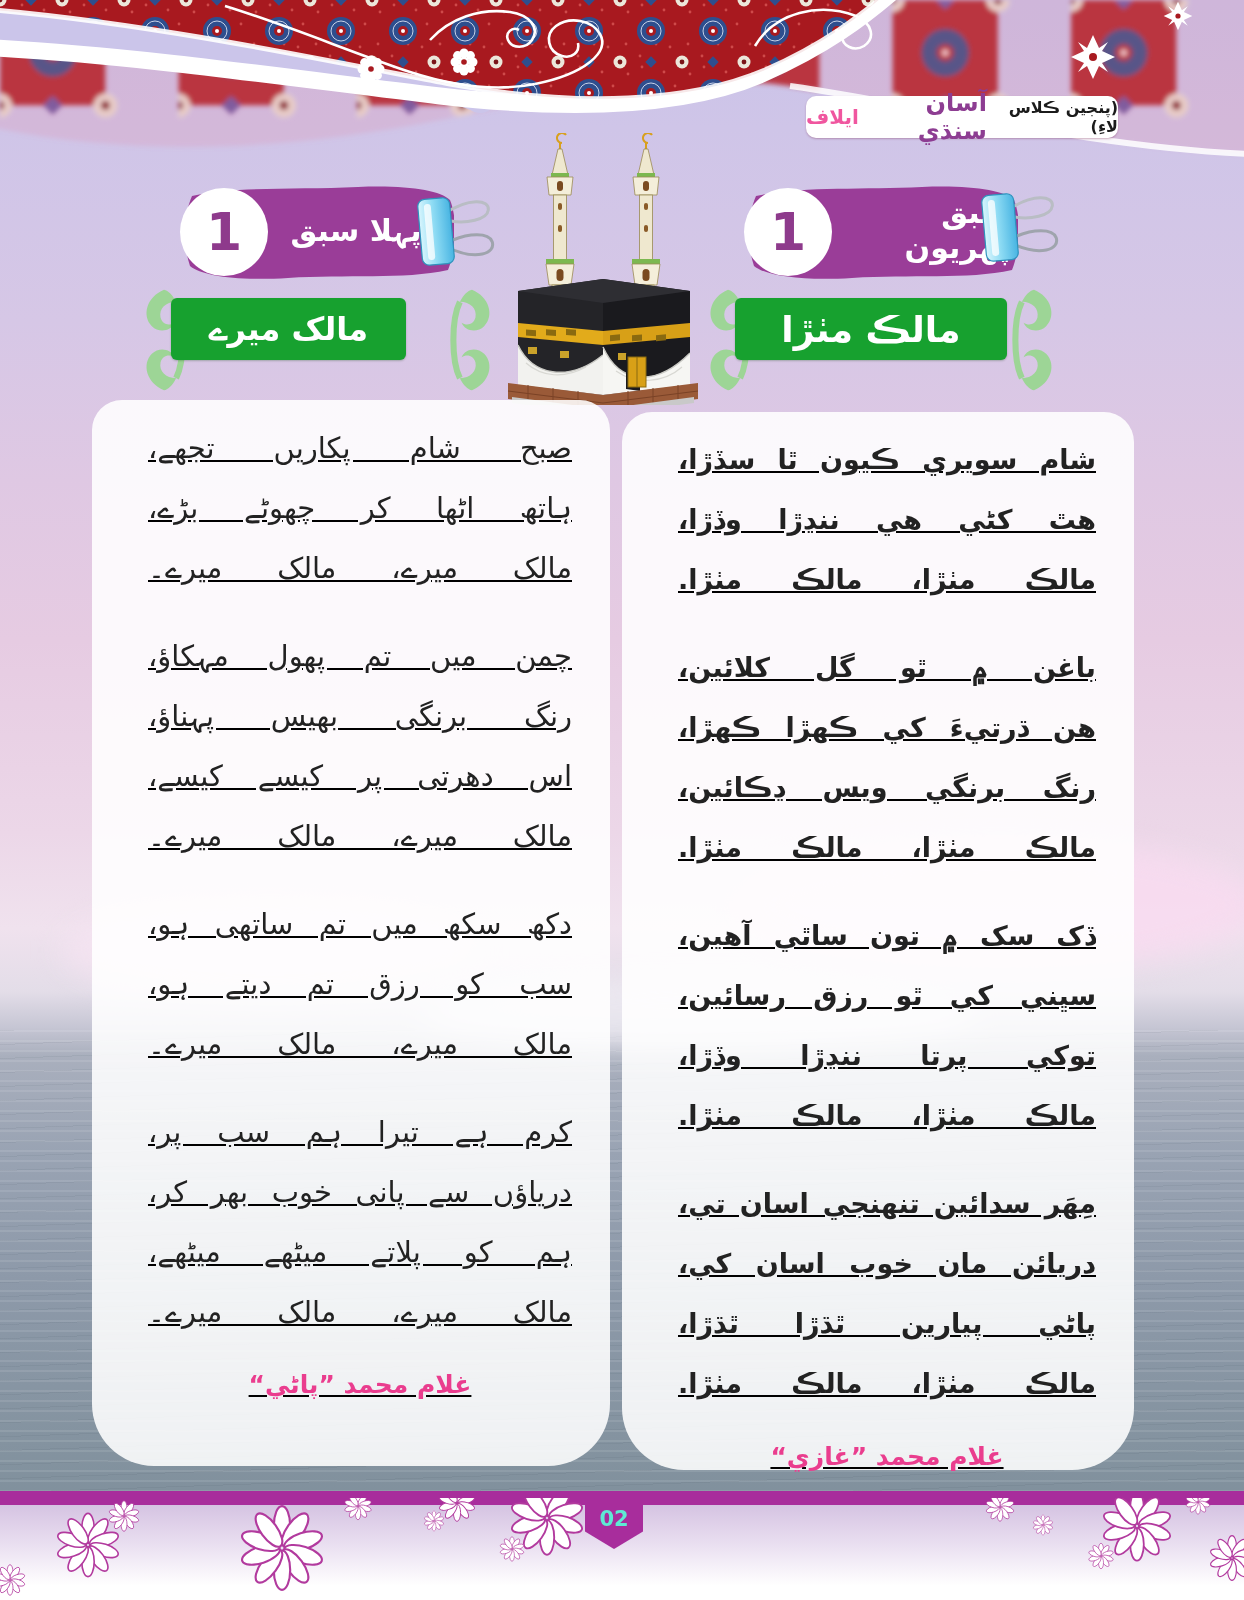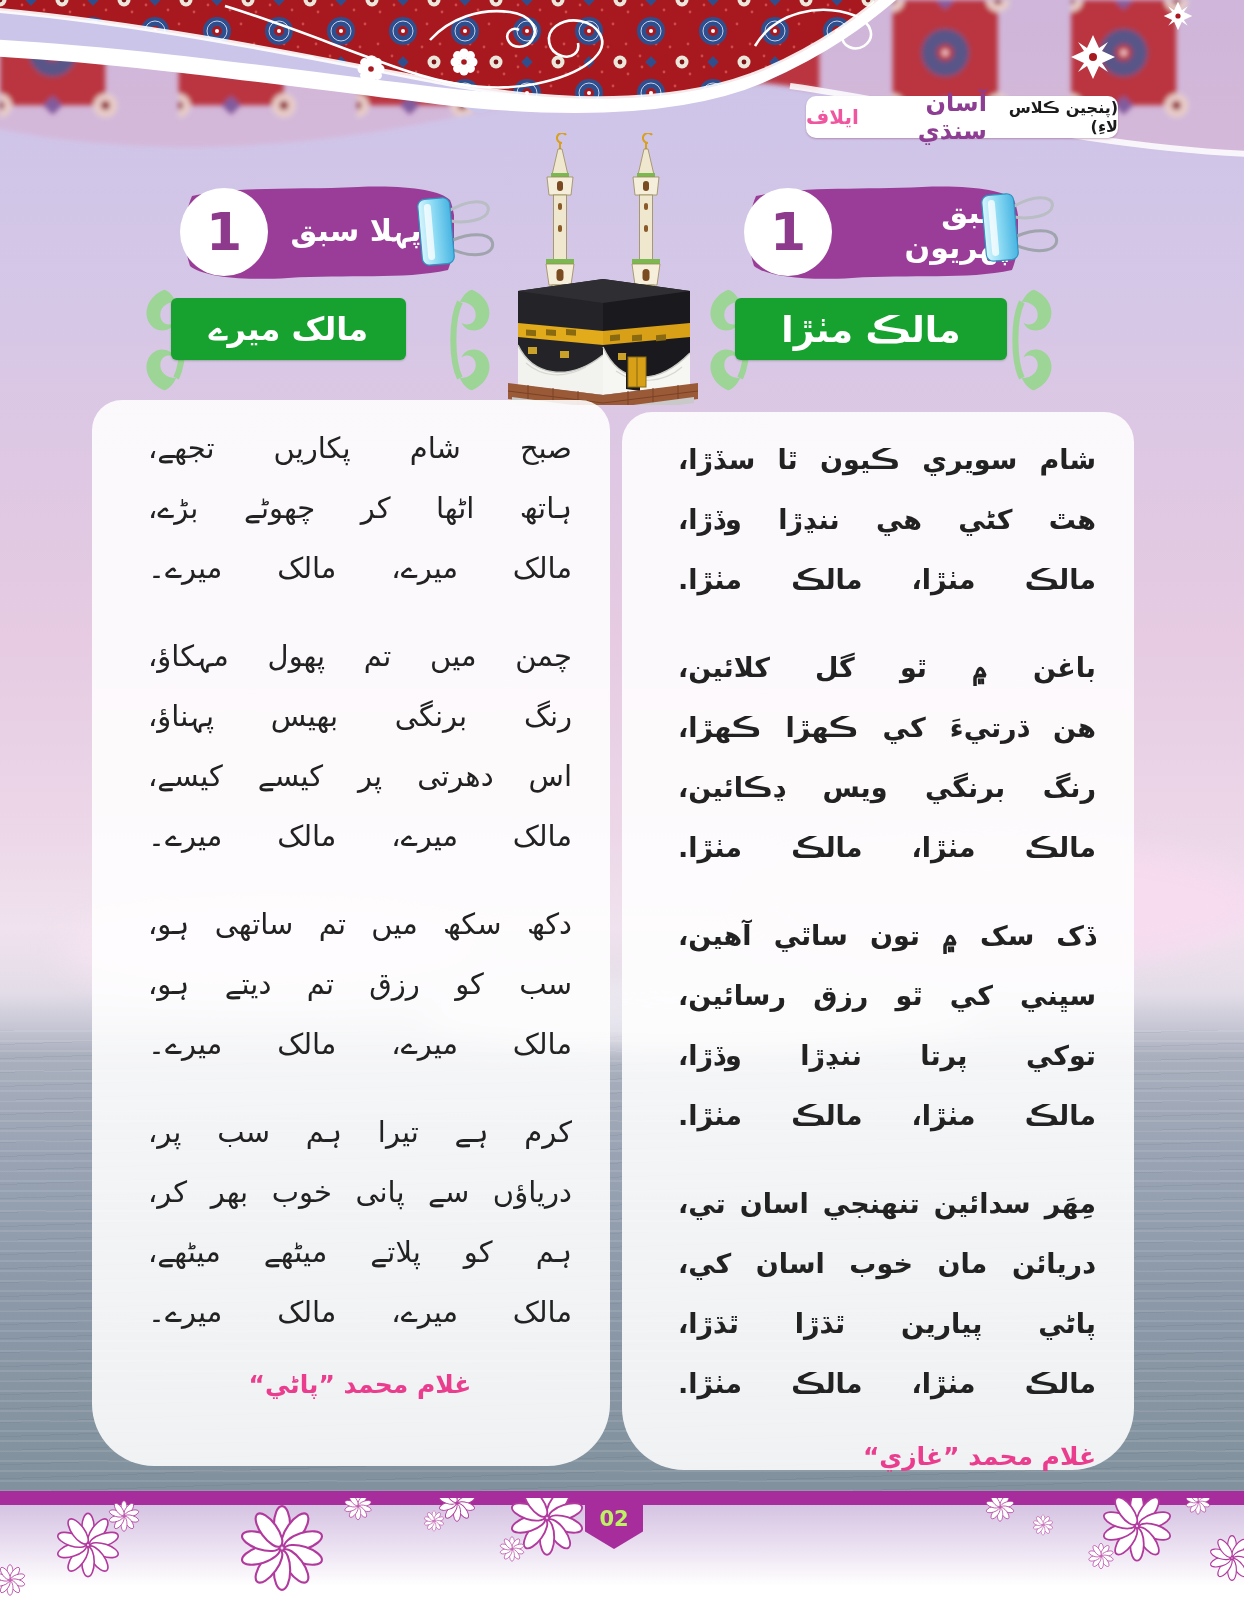--- a/index.html
+++ b/index.html
@@ -46,39 +46,39 @@
 
   .banner{position:absolute;height:62px;z-index:6;background:#17a12f;border-radius:6px;
     display:flex;align-items:center;justify-content:center;color:#fff;font-weight:bold;direction:rtl;
     box-shadow:0 1px 2px rgba(0,60,0,.25);}
   .banner.bn-sindhi{left:735px;top:298px;width:272px;font-size:36px;}
   .banner.bn-urdu{left:171px;top:298px;width:235px;font-size:32px;}
   .leaf{position:absolute;z-index:5;width:52px;height:104px;}
   .leaf.mirror{transform:scaleX(-1);}
 
   .panel{position:absolute;z-index:6;background:rgba(255,255,255,.88);
-    border-radius:30px 30px 62px 62px;padding:18px 38px 0 56px;box-sizing:border-box;}
+    border-radius:30px 30px 62px 62px;padding:18px 38px 0 56px;box-sizing:border-box;text-decoration:underline;}
   .panel.p-urdu{left:92px;top:400px;width:518px;height:1066px;}
   .panel.p-sindhi{left:622px;top:412px;width:512px;height:1058px;}
   .stanza{margin-bottom:28px;}
   .pline{direction:rtl;text-align:justify;text-align-last:justify;height:60px;line-height:60px;
     overflow:hidden;color:#222;}
   .p-sindhi .pline{font-size:27px;font-weight:bold;}
   .p-urdu .pline{font-size:29px;}
   .author{direction:rtl;color:#ea3d8e;font-weight:bold;font-size:25px;margin-top:2px;}
-  .p-sindhi .author{text-align:right;}
+  .p-sindhi .author{text-align:center;}
   .p-urdu .author{text-align:center;}
 
   .footer-band{position:absolute;left:0;top:1491px;width:1244px;height:14px;background:#a82d9c;z-index:8;}
   .footer-fade{position:absolute;left:0;top:1505px;width:1244px;height:95px;z-index:7;
     background:linear-gradient(180deg,#d5c3e2 0%,#e9def0 40%,#ffffff 85%,#ffffff 100%);}
   .page-num{position:absolute;left:585px;top:1503px;width:58px;height:46px;z-index:9;
     background:#a82d9c;clip-path:polygon(0 0,100% 0,100% 62%,50% 100%,0 62%);
     display:flex;align-items:flex-start;justify-content:center;}
-  .page-num span{color:#bef264;font-weight:bold;font-size:21px;margin-top:4px;}
+  .page-num span{color:#5eead4;font-weight:bold;font-size:21px;margin-top:4px;}
   .flowers-svg{position:absolute;left:0;top:1498px;z-index:8;}
 </style>
 </head>
 <body>
 
 <div class="page">
 
   <div class="sea-streaks"></div>
   <div class="cloud c1"></div>
   <div class="cloud c2"></div>

